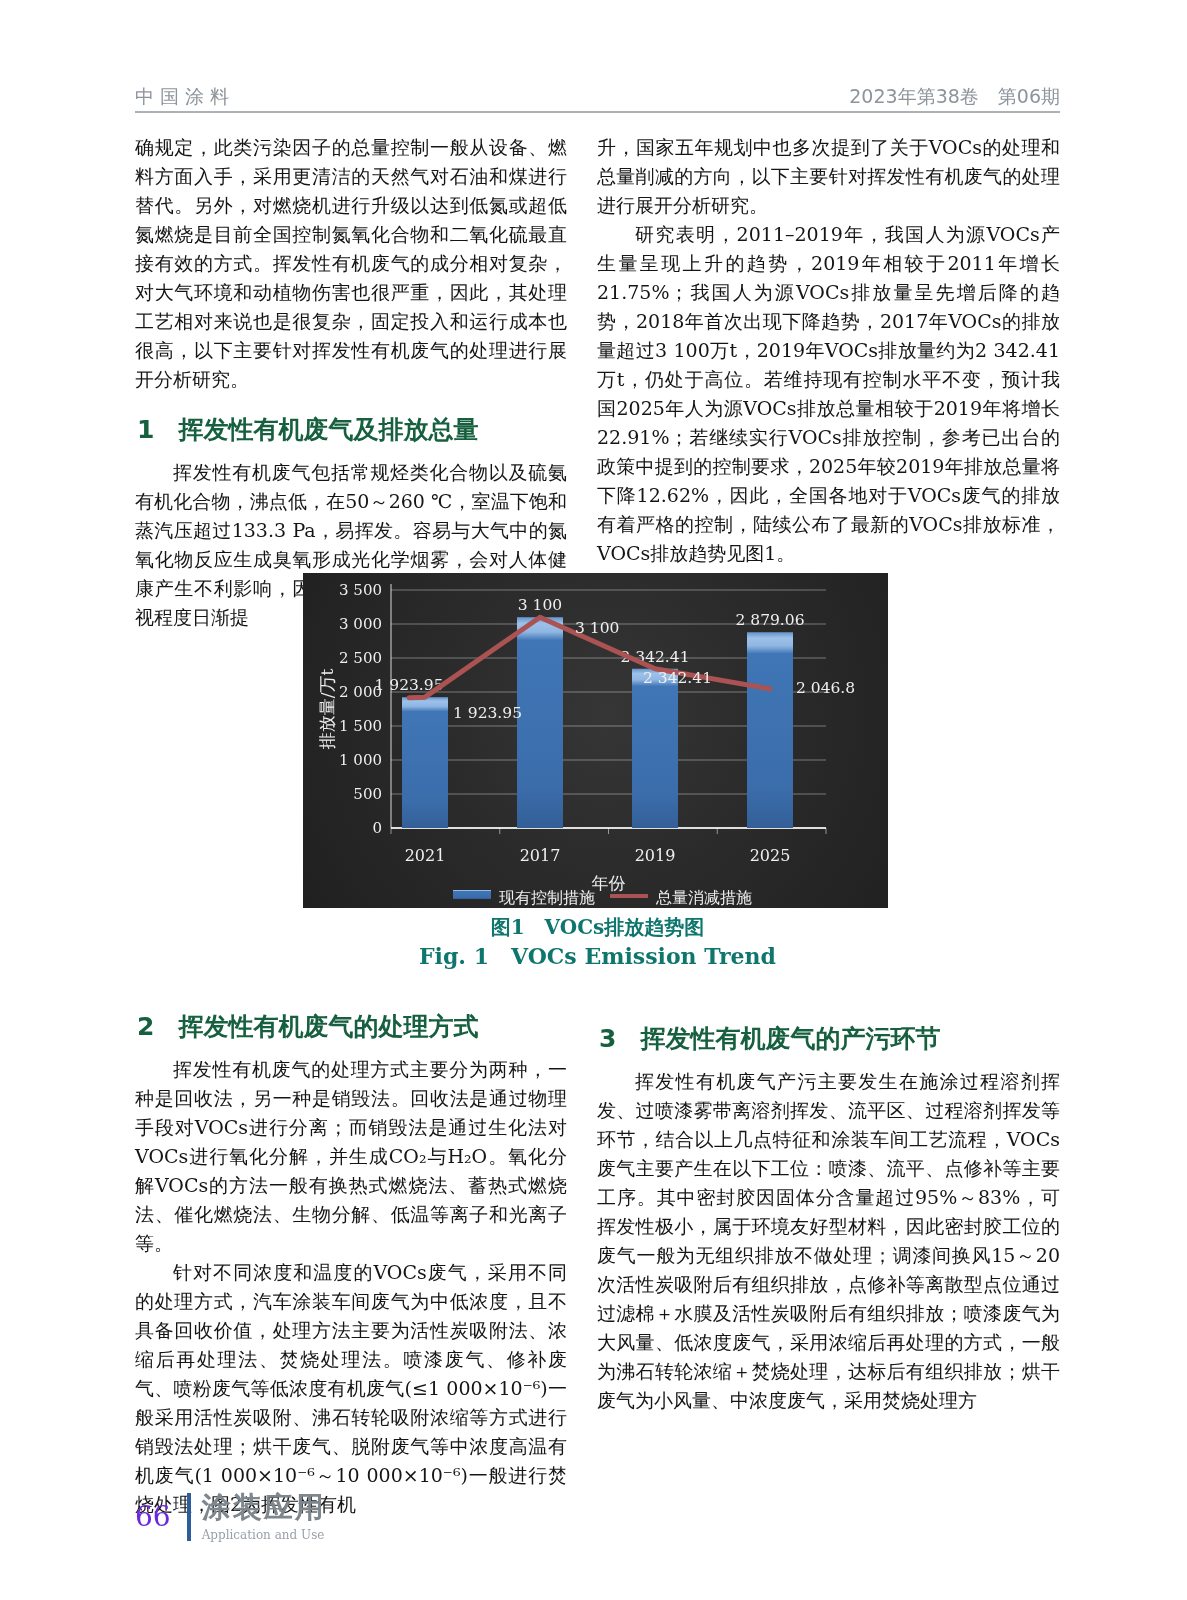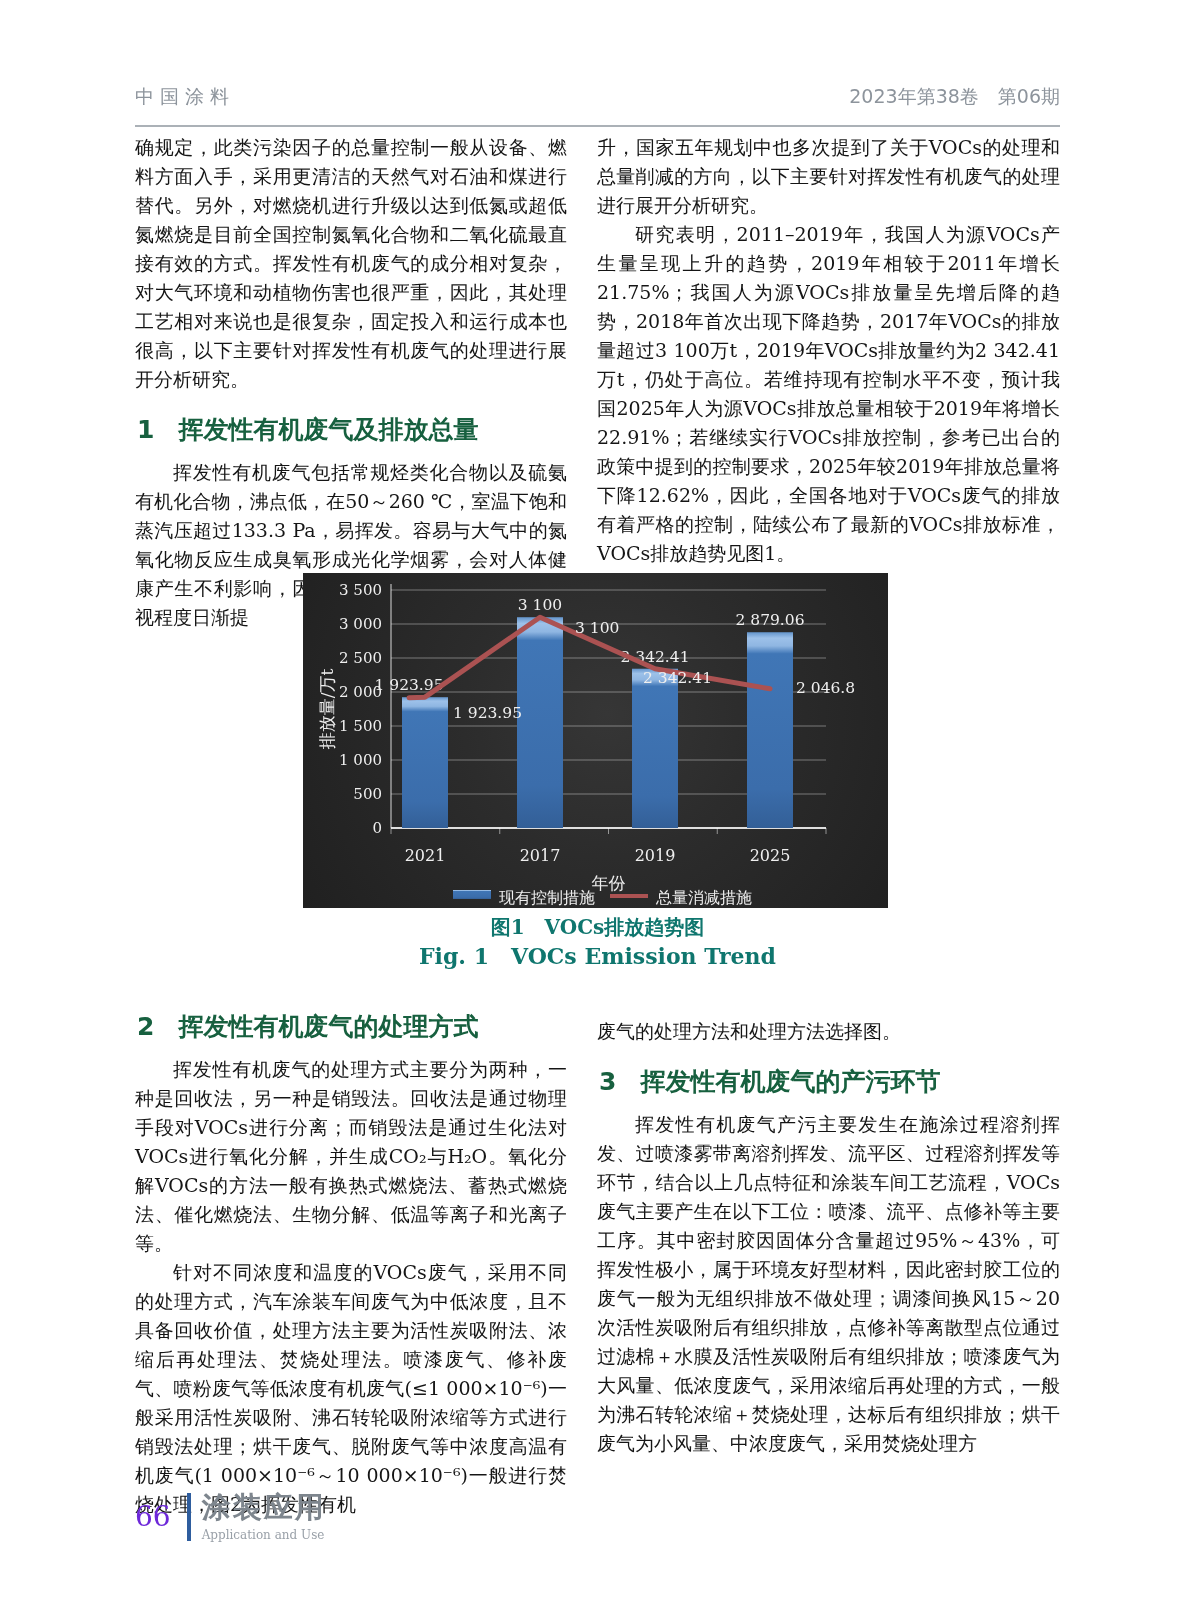--- a/index.html
+++ b/index.html
@@ -1,20 +1,20 @@
 <!DOCTYPE html>
 <html><head>
 <meta charset="utf-8">
 <style>
   html,body{margin:0;padding:0;background:#ffffff;}
   .page{position:relative;width:1187px;height:1600px;background:#ffffff;overflow:hidden;}
 
   
   .header{position:absolute;left:135px;top:84px;width:925px;display:flex;justify-content:space-between;
-    align-items:flex-end;padding-bottom:15px;border-bottom:2px solid #abb1b7;
+    align-items:flex-end;padding-bottom:1px;border-bottom:2px solid #abb1b7;
     font-family:"DejaVu Sans","Liberation Sans",sans-serif;color:#8d949c;font-size:19px;}
   .journal{letter-spacing:6px;}
 
   
   .col{position:absolute;font-family:"DejaVu Serif","Liberation Serif",serif;font-size:19px;
     line-height:29px;color:#151515;text-align:justify;}
   .para{margin:0;}
   .ind{text-indent:2em;}
   .sec-heading{display:flex;gap:24px;font-family:"DejaVu Sans","Liberation Sans",sans-serif;
     font-weight:bold;font-size:25px;color:#17603f;margin:20px 0 13px 2px;line-height:1.25;}
@@ -135,26 +135,25 @@
   <div class="col" style="left:135px;top:1003px;width:432px;">
     <div class="sec-heading mt-sm">
       <span>2</span>
       <span>挥发性有机废气的处理方式</span>
     </div>
     <p class="para ind">挥发性有机废气的处理方式主要分为两种，一种是回收法，另一种是销毁法。回收法是通过物理手段对VOCs进行分离；而销毁法是通过生化法对VOCs进行氧化分解，并生成CO₂与H₂O。氧化分解VOCs的方法一般有换热式燃烧法、蓄热式燃烧法、催化燃烧法、生物分解、低温等离子和光离子等。</p>
     <p class="para ind">针对不同浓度和温度的VOCs废气，采用不同的处理方式，汽车涂装车间废气为中低浓度，且不具备回收价值，处理方法主要为活性炭吸附法、浓缩后再处理法、焚烧处理法。喷漆废气、修补废气、喷粉废气等低浓度有机废气(≤1 000×10⁻⁶)一般采用活性炭吸附、沸石转轮吸附浓缩等方式进行销毁法处理；烘干废气、脱附废气等中浓度高温有机废气(1 000×10⁻⁶～10 000×10⁻⁶)一般进行焚烧处理，图2为挥发性有机</p>
   </div>
 
   <div class="col" style="left:597px;top:1003px;width:463px;">
-    <p class="para mt-md">废气的处理方法和处理方法选择图。</p>
     <div class="sec-heading">
       <span>3</span>
       <span>挥发性有机废气的产污环节</span>
     </div>
-    <p class="para ind">挥发性有机废气产污主要发生在施涂过程溶剂挥发、过喷漆雾带离溶剂挥发、流平区、过程溶剂挥发等环节，结合以上几点特征和涂装车间工艺流程，VOCs废气主要产生在以下工位：喷漆、流平、点修补等主要工序。其中密封胶因固体分含量超过95%～43%，可挥发性极小，属于环境友好型材料，因此密封胶工位的废气一般为无组织排放不做处理；调漆间换风15～20次活性炭吸附后有组织排放，点修补等离散型点位通过过滤棉＋水膜及活性炭吸附后有组织排放；喷漆废气为大风量、低浓度废气，采用浓缩后再处理的方式，一般为沸石转轮浓缩＋焚烧处理，达标后有组织排放；烘干废气为小风量、中浓度废气，采用焚烧处理方</p>
+    <p class="para ind">挥发性有机废气产污主要发生在施涂过程溶剂挥发、过喷漆雾带离溶剂挥发、流平区、过程溶剂挥发等环节，结合以上几点特征和涂装车间工艺流程，VOCs废气主要产生在以下工位：喷漆、流平、点修补等主要工序。其中密封胶因固体分含量超过95%～83%，可挥发性极小，属于环境友好型材料，因此密封胶工位的废气一般为无组织排放不做处理；调漆间换风15～20次活性炭吸附后有组织排放，点修补等离散型点位通过过滤棉＋水膜及活性炭吸附后有组织排放；喷漆废气为大风量、低浓度废气，采用浓缩后再处理的方式，一般为沸石转轮浓缩＋焚烧处理，达标后有组织排放；烘干废气为小风量、中浓度废气，采用焚烧处理方</p>
   </div>
 
   <div class="footer">
     <span class="page-num">66</span>
     <span class="footer-bar"></span>
     <span>
       <div class="footer-zh">涂装应用</div>
       <div class="footer-en">Application and Use</div>
     </span>
   </div>

